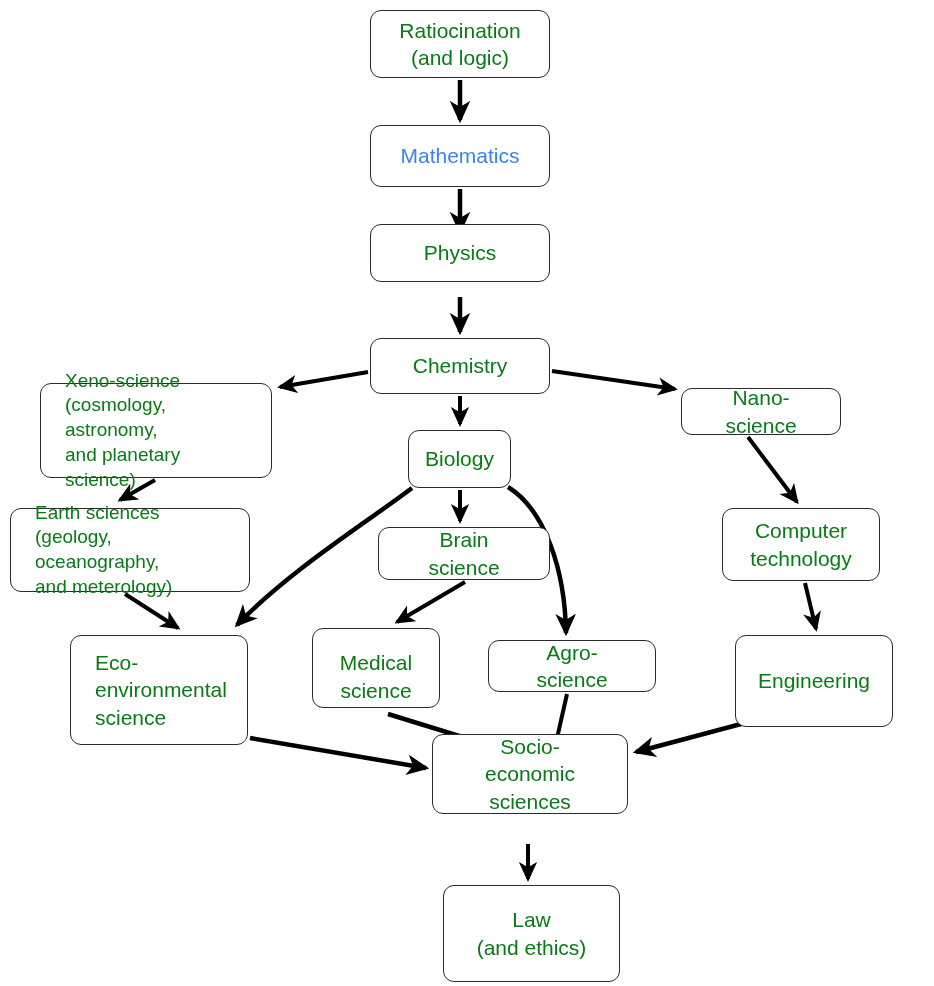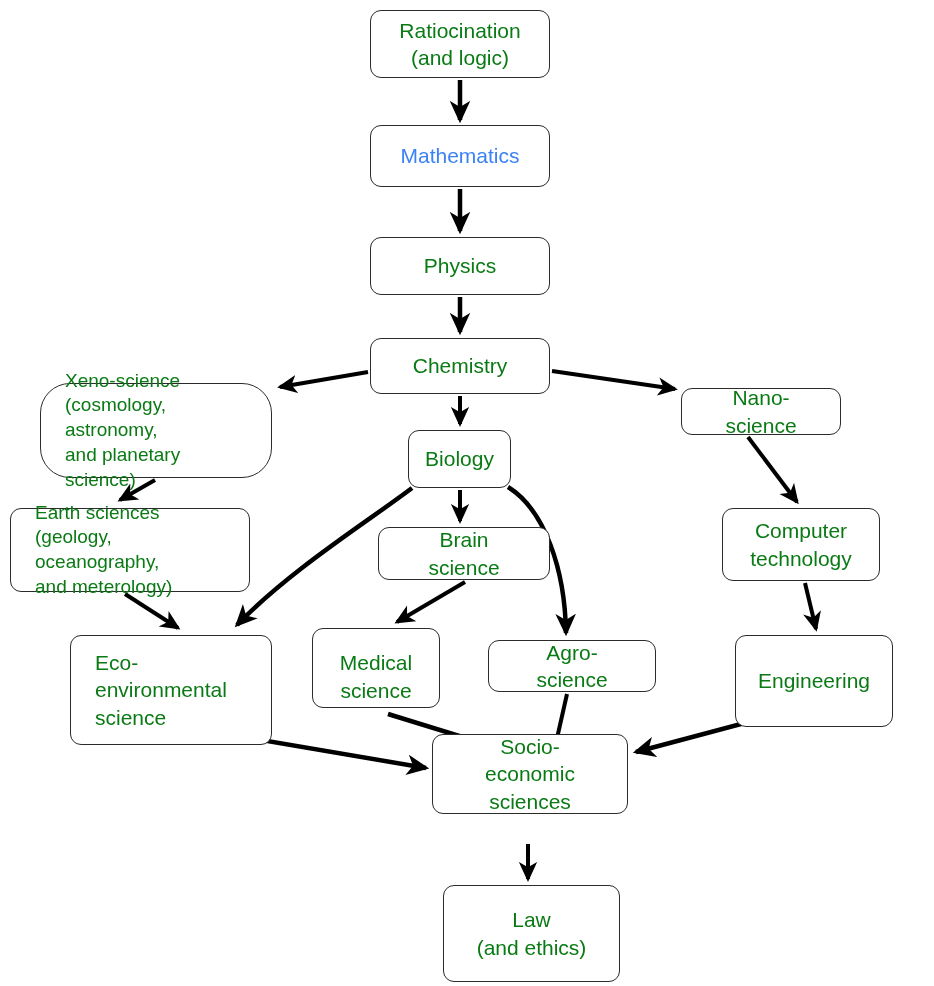--- a/index.html
+++ b/index.html
@@ -71,38 +71,38 @@
       <path d="M 388,714 L 518,754" fill="none" stroke="#000000" stroke-width="4.5" stroke-linecap="butt" marker-end="url(#arrow)"></path>
       <path d="M 567,694 L 553,756" fill="none" stroke="#000000" stroke-width="4" stroke-linecap="butt" marker-end="url(#arrow)"></path>
       <path d="M 790,711 L 636,752" fill="none" stroke="#000000" stroke-width="4.5" stroke-linecap="butt" marker-end="url(#arrow)"></path>
       <path d="M 250,738 L 426,768" fill="none" stroke="#000000" stroke-width="4.5" stroke-linecap="butt" marker-end="url(#arrow)"></path>
       <path d="M 528,844 L 528,879" fill="none" stroke="#000000" stroke-width="4" stroke-linecap="butt" marker-end="url(#arrow)"></path>
     </svg>
   <div id="node-layer">
       <div class="node align-center" style="left: 370px; top: 10px; width: 180px; height: 68px; color: rgb(10, 122, 20); border-color: rgb(43, 43, 43);"><span>Ratiocination
 (and logic)</span></div>
       <div class="node align-center" style="left: 370px; top: 125px; width: 180px; height: 62px; color: #3b82f6; border-color: rgb(43, 43, 43);"><span>Mathematics</span></div>
-      <div class="node align-center" style="left: 370px; top: 237px; width: 180px; height: 58px; color: rgb(10, 122, 20); border-color: rgb(43, 43, 43);"><span>Physics</span></div>
+      <div class="node align-center" style="left: 370px; top: 224px; width: 180px; height: 58px; color: rgb(10, 122, 20); border-color: rgb(43, 43, 43);"><span>Physics</span></div>
       <div class="node align-center" style="left: 370px; top: 338px; width: 180px; height: 56px; color: rgb(10, 122, 20); border-color: rgb(43, 43, 43);"><span>Chemistry</span></div>
-      <div class="node align-left fs-small" style="left: 40px; top: 383px; width: 232px; height: 95px; color: rgb(10, 122, 20); border-color: rgb(43, 43, 43); border-radius: 30px;"><span>Xeno-science
+      <div class="node align-left fs-small" style="left: 40px; top: 383px; width: 232px; height: 95px; color: rgb(10, 122, 20); border-color: rgb(43, 43, 43);"><span>Xeno-science
 (cosmology, astronomy,
 and planetary science)</span></div>
       <div class="node align-center" style="left: 681px; top: 388px; width: 160px; height: 47px; color: rgb(10, 122, 20); border-color: rgb(43, 43, 43);"><span>Nano-science</span></div>
       <div class="node align-center" style="left: 408px; top: 430px; width: 103px; height: 58px; color: rgb(10, 122, 20); border-color: rgb(43, 43, 43);"><span>Biology</span></div>
       <div class="node align-left fs-small" style="left: 10px; top: 508px; width: 240px; height: 84px; color: rgb(10, 122, 20); border-color: rgb(43, 43, 43);"><span>Earth sciences
 (geology, oceanography,
 and meterology)</span></div>
       <div class="node align-center" style="left: 378px; top: 527px; width: 172px; height: 53px; color: rgb(10, 122, 20); border-color: rgb(43, 43, 43);"><span>Brain science</span></div>
       <div class="node align-center" style="left: 722px; top: 508px; width: 158px; height: 73px; color: rgb(10, 122, 20); border-color: rgb(43, 43, 43);"><span>Computer
 technology</span></div>
       <div class="node align-center" style="left: 312px; top: 628px; width: 128px; height: 80px; color: rgb(10, 122, 20); border-color: rgb(43, 43, 43); justify-content: flex-end;"><span>Medical
 science</span></div>
       <div class="node align-center" style="left: 488px; top: 640px; width: 168px; height: 52px; color: rgb(10, 122, 20); border-color: rgb(43, 43, 43);"><span>Agro-science</span></div>
       <div class="node align-center" style="left: 735px; top: 635px; width: 158px; height: 92px; color: rgb(10, 122, 20); border-color: rgb(43, 43, 43);"><span>Engineering</span></div>
-      <div class="node align-left" style="left: 70px; top: 635px; width: 202px; height: 110px; color: rgb(10, 122, 20); border-color: rgb(43, 43, 43);"><span>Eco-
+      <div class="node align-left" style="left: 70px; top: 635px; width: 178px; height: 110px; color: rgb(10, 122, 20); border-color: rgb(43, 43, 43);"><span>Eco-
 environmental
 science</span></div>
       <div class="node align-center" style="left: 432px; top: 734px; width: 196px; height: 80px; color: rgb(10, 122, 20); border-color: rgb(43, 43, 43);"><span>Socio- economic
 sciences</span></div>
       <div class="node align-center" style="left: 443px; top: 885px; width: 177px; height: 97px; color: rgb(10, 122, 20); border-color: rgb(43, 43, 43);"><span>Law
 (and ethics)</span></div>
     </div>
 </div>
 
 </body></html>

